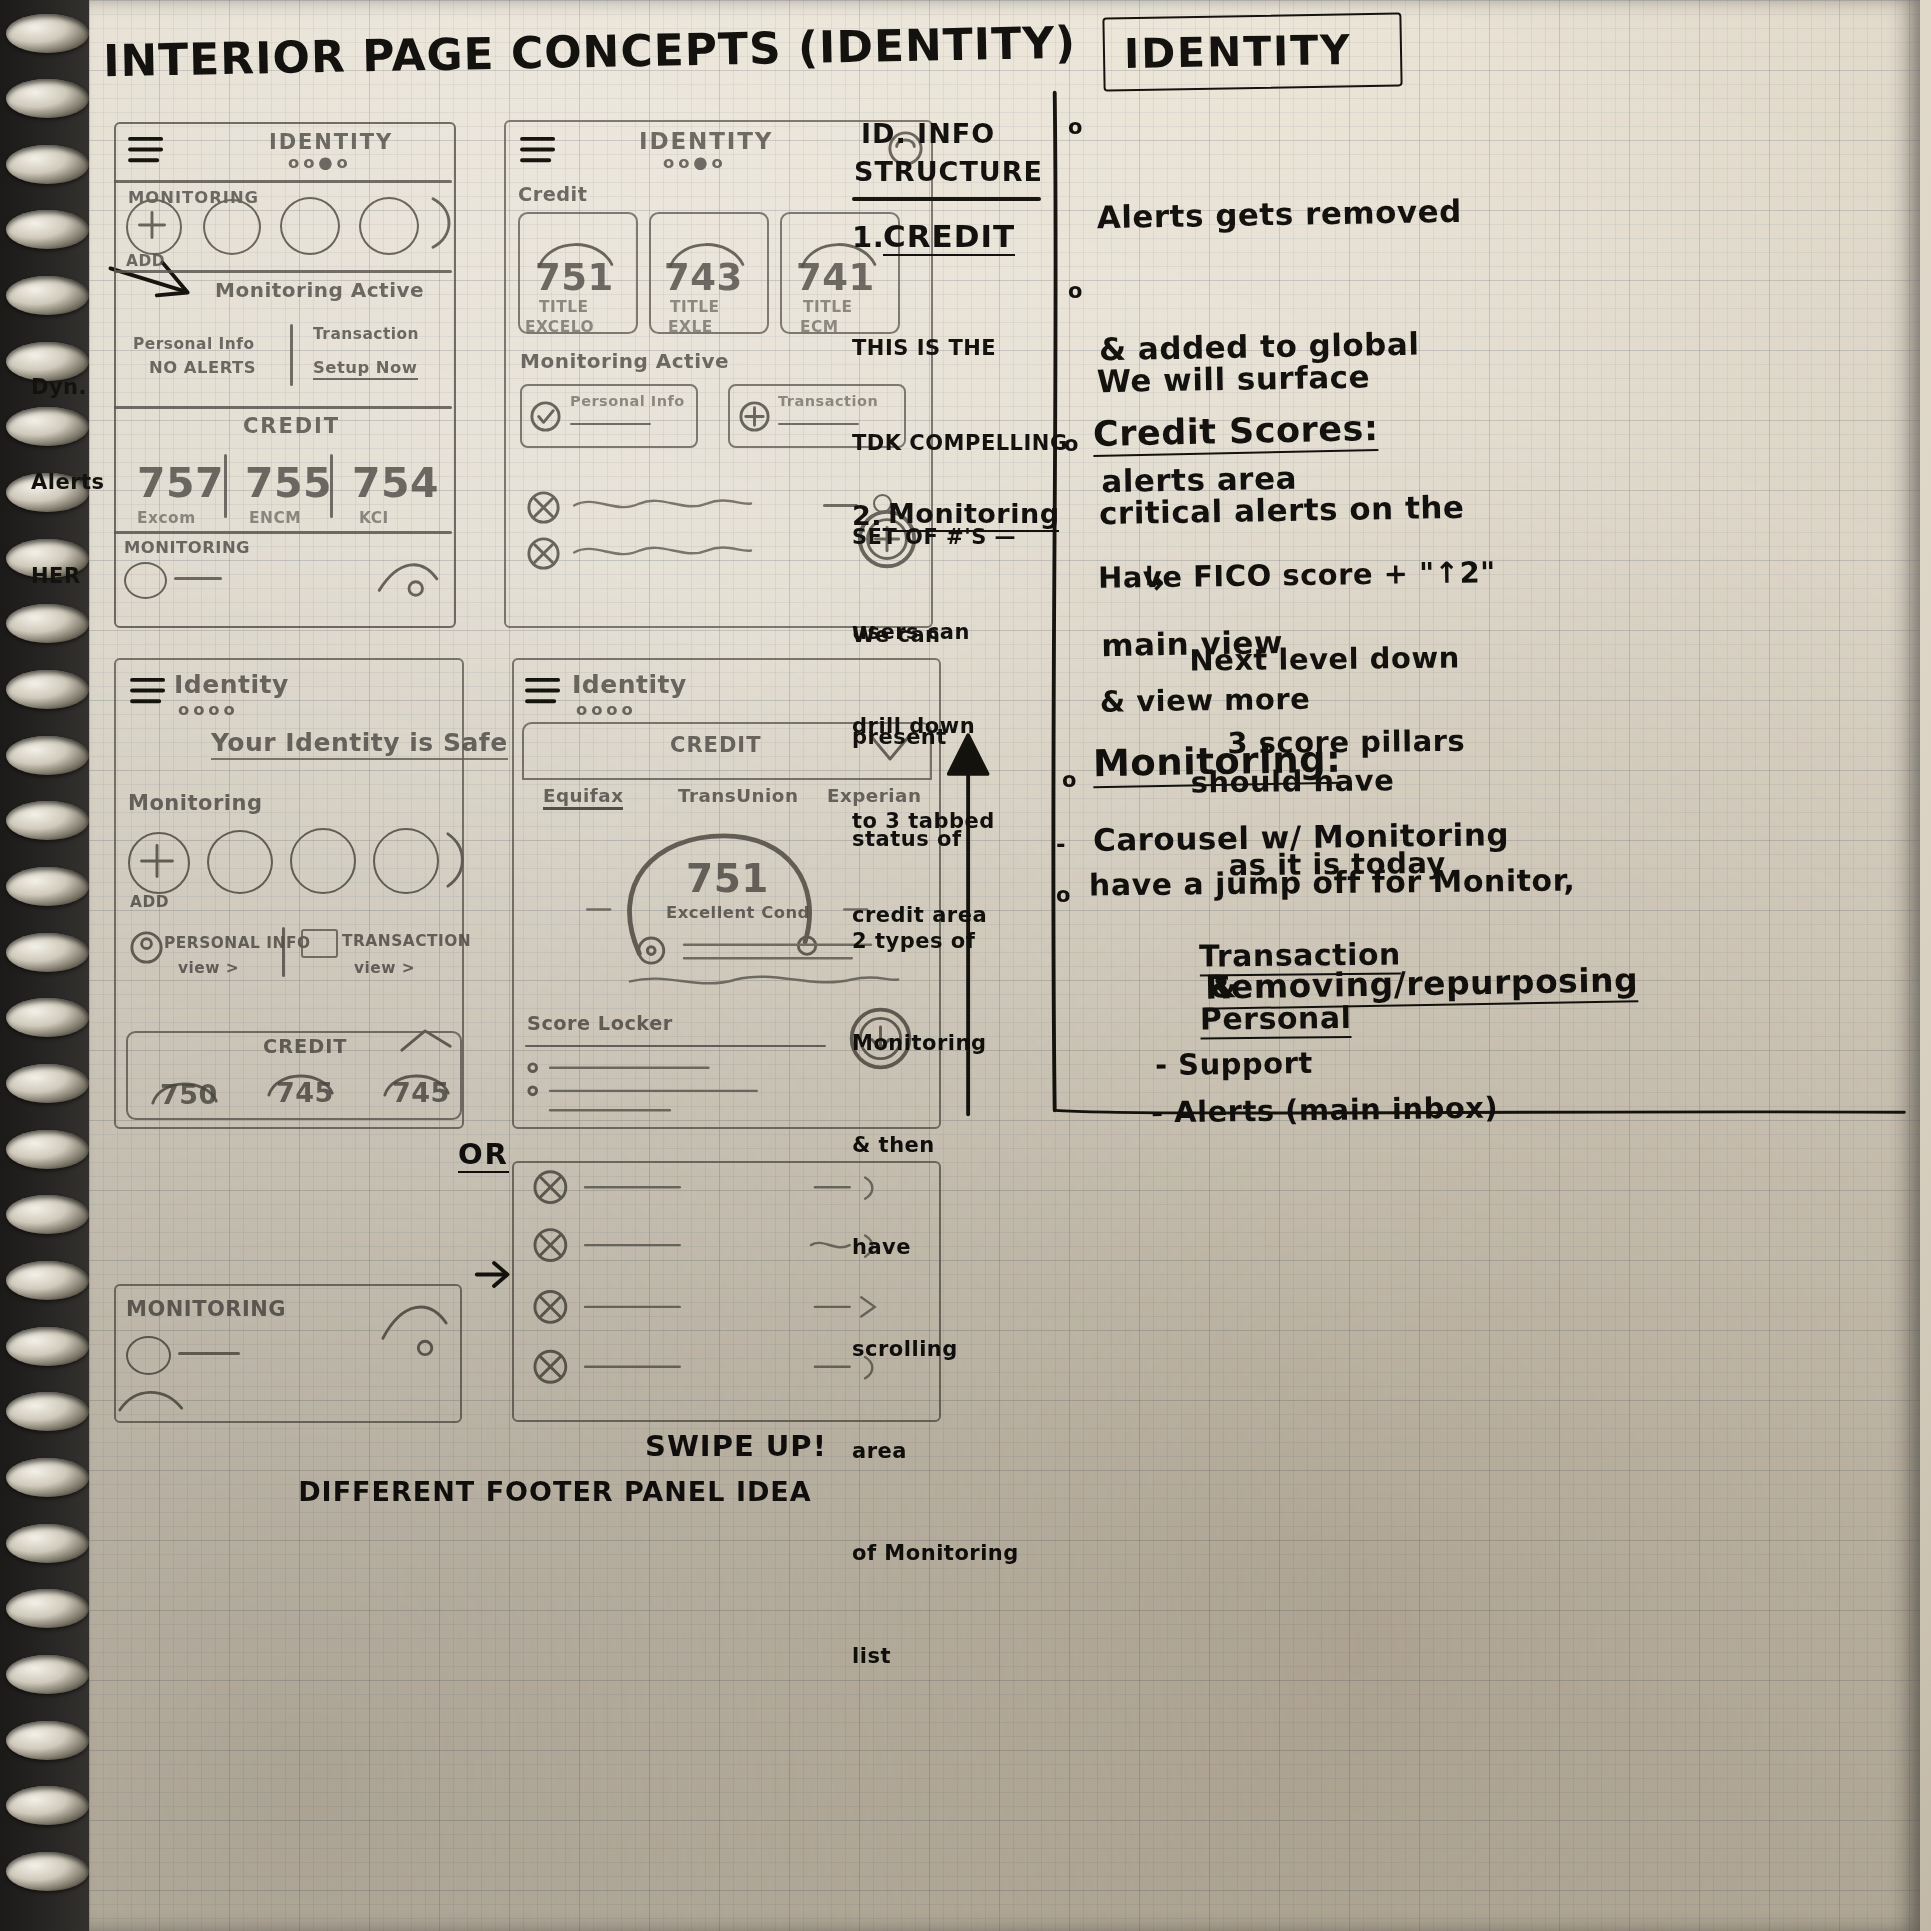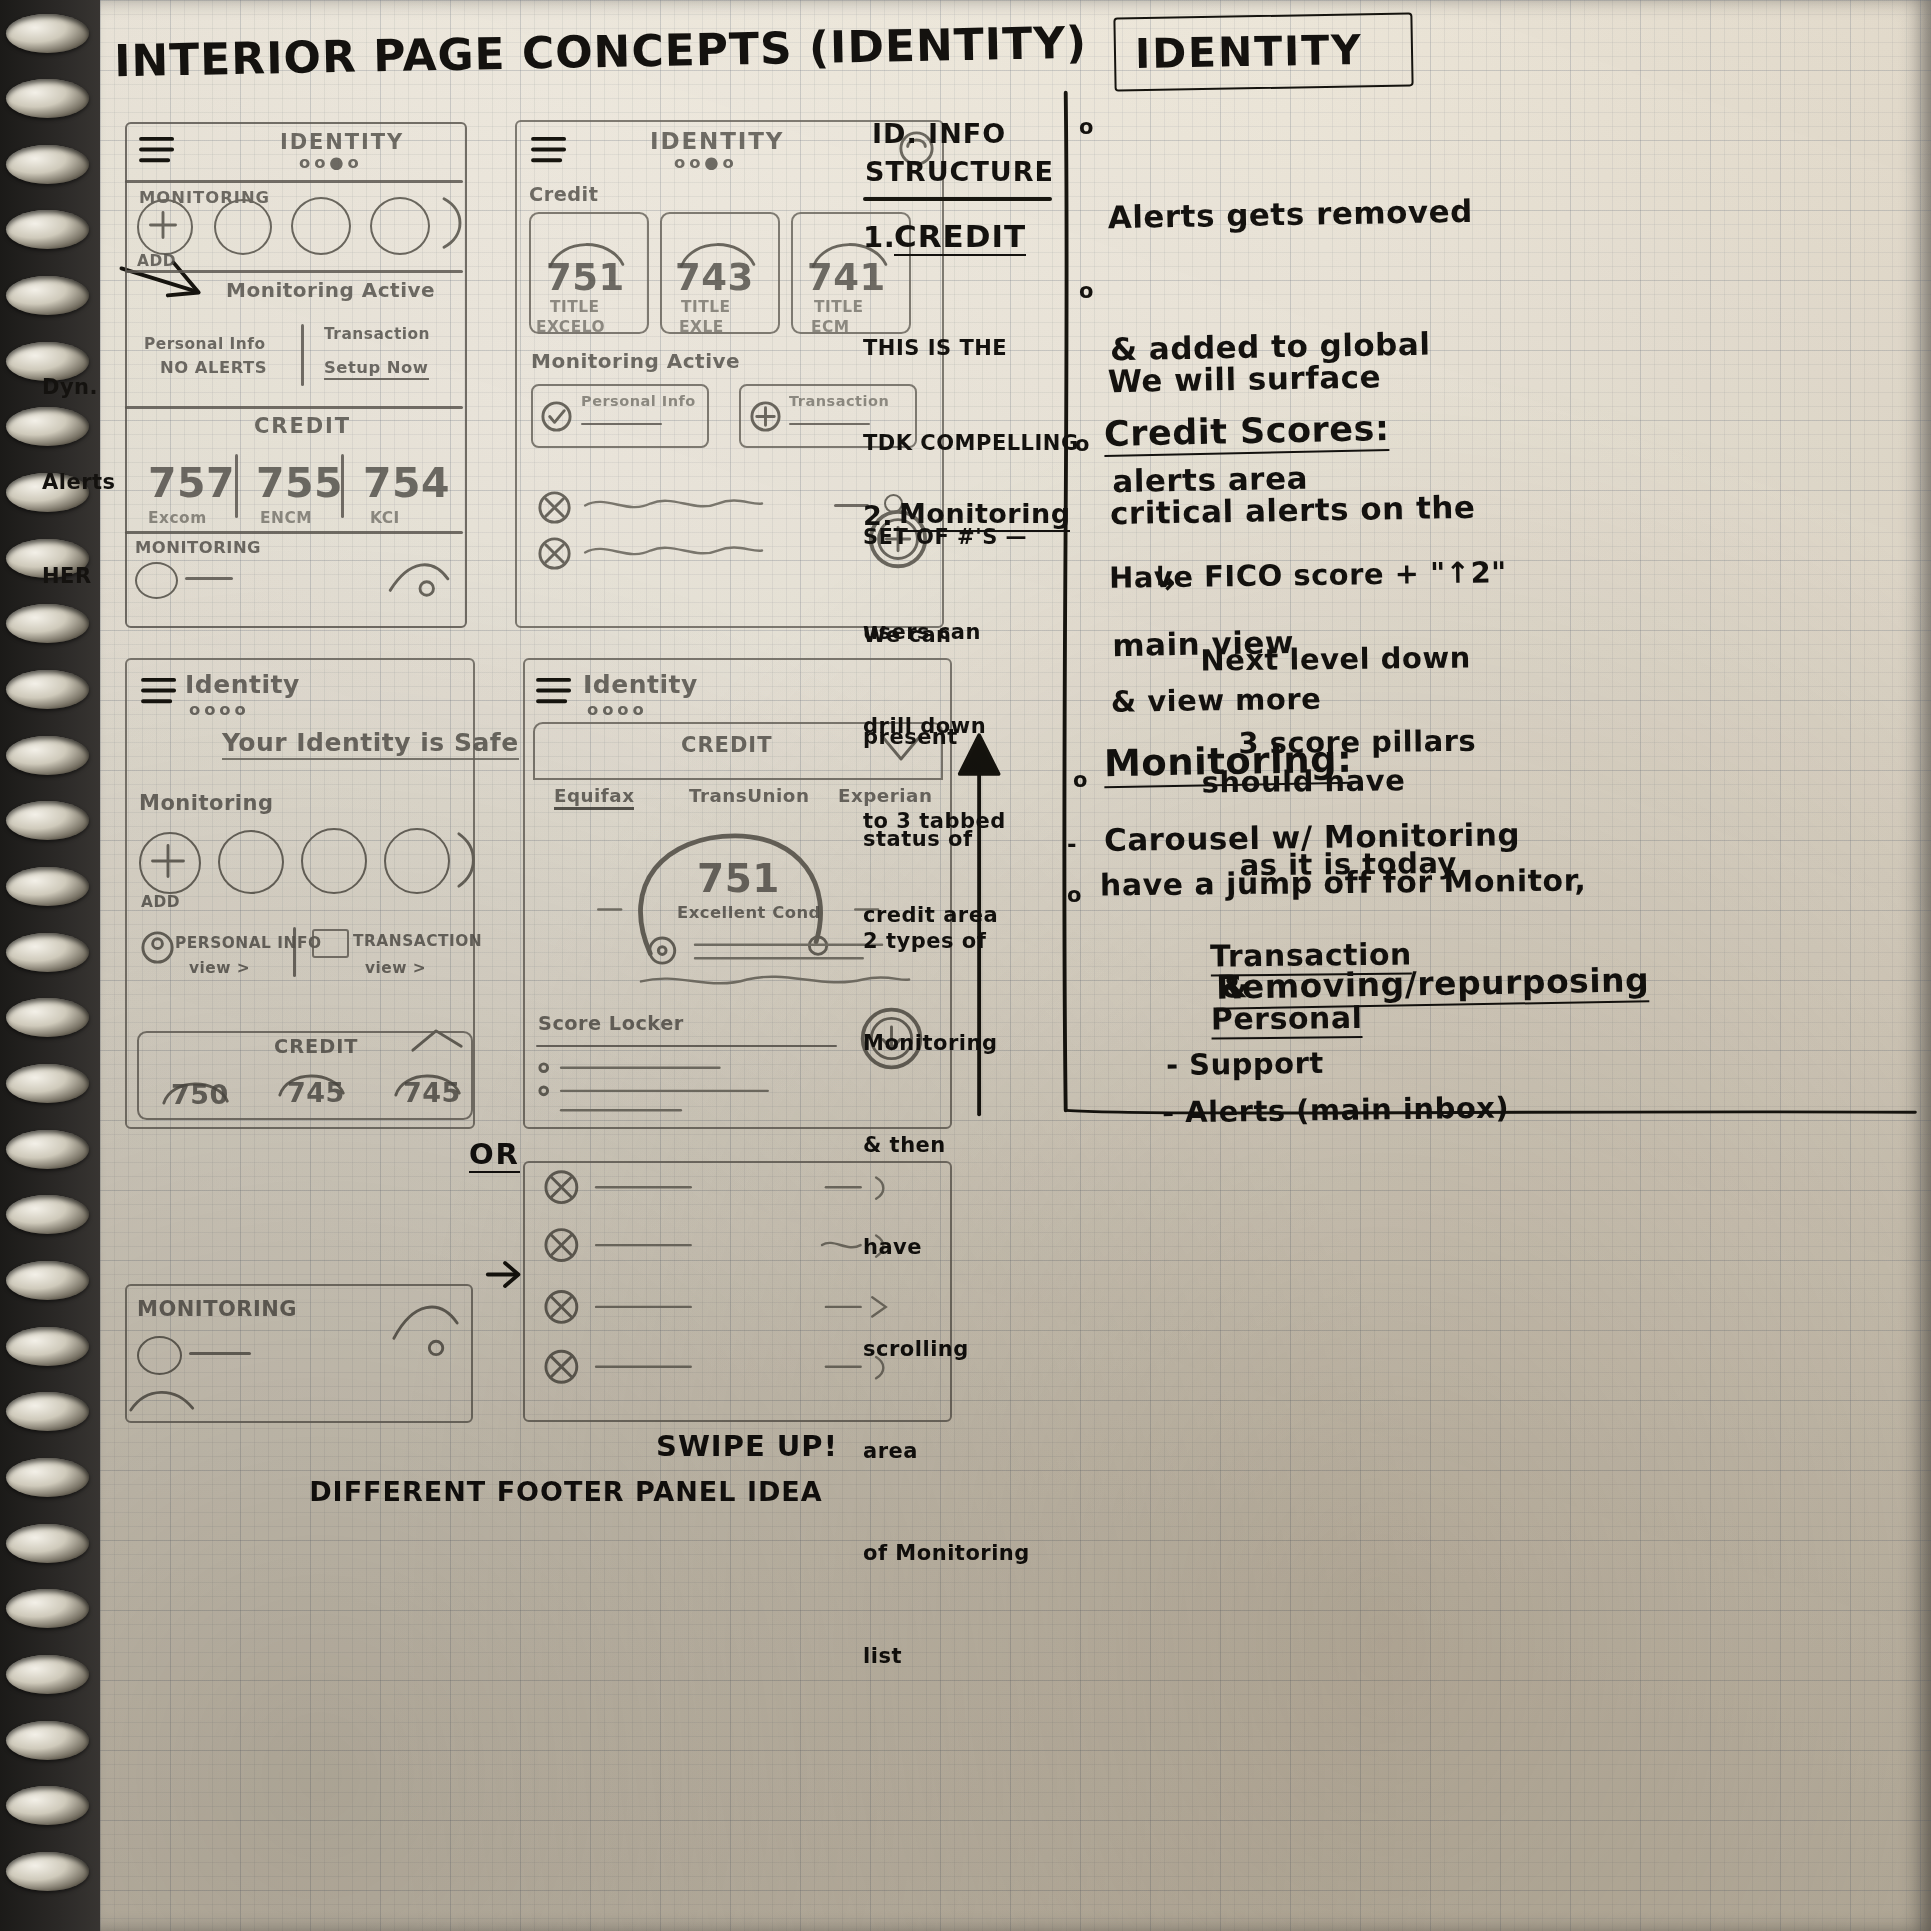--- a/index.html
+++ b/index.html
@@ -19,21 +19,21 @@
   #binding{
     position:absolute;left:0;top:0;width:108px;height:1931px;
     background:linear-gradient(90deg,#1b1a18 0%,#2b2927 55%,#3a3734 100%);
   }
   #binding .hole{
     position:absolute;left:5.8px;width:83px;height:39px;border-radius:50%;
     background:radial-gradient(ellipse at 35% 35%, #f3f0e8 0%, #cfcabb 40%, #6a6457 75%, #2a2722 100%);
     box-shadow:0 2.9px 4.8px rgba(0,0,0,.6) inset, 0 1.9px 3.9px rgba(0,0,0,.5);
   }
   #paper{
-    position:absolute;left:100px;top:0;width:1831px;height:1931px;
+    position:absolute;left:89px;top:0;width:1831px;height:1931px;
     background:
       radial-gradient(ellipse at 25% 20%, #f6f1e6 0%, #efe9dc 40%, #e2dacb 72%, #cfc6b4 100%);
     box-shadow: -13.5px 0 21px -3.9px rgba(0,0,0,.45) inset;
   }
   
   #grid{
     position:absolute;inset:0;
     background-image:
       linear-gradient(to right, rgba(92,104,120,0.20) 1px, transparent 1px),
       linear-gradient(to bottom, rgba(92,104,120,0.20) 1px, transparent 1px),

